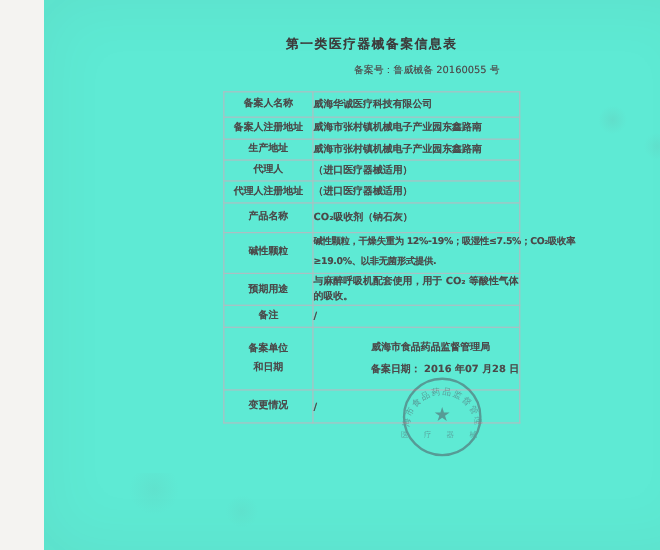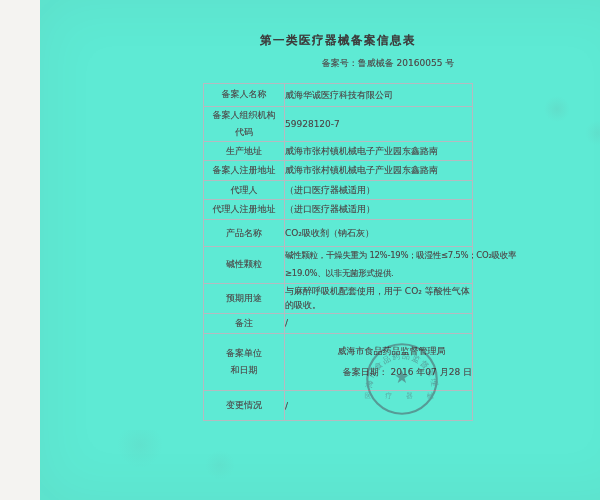--- a/index.html
+++ b/index.html
@@ -37,21 +37,21 @@
     text-shadow:0 0 .5px rgba(70,70,70,.65);
   }
   .record-no {
     position:absolute; top:57px; left:253px; width:190px;
     text-align:center;
     font-size:9px; color:#4c4c4c;
     text-shadow:0 0 .4px rgba(90,90,90,.6);
   }
   table.reg-table {
     position:absolute; left:163px; top:83px; width:270px;
-    border-collapse:collapse; table-layout:fixed;
+    border-collapse:collapse; table-layout:fixed;font-weight:bold;
   }
   table.reg-table td {
     border:1px solid #b6bac0;
     font-size:9px; color:#4a4a4a;
     text-shadow:0 0 .4px rgba(95,95,95,.55);
     vertical-align:middle;
     padding:0;
   }
   td.t-label {
     width:80px; text-align:center;
@@ -80,35 +80,28 @@
   <div class="record-no">备案号：鲁威械备 20160055 号</div>
 
   <table class="reg-table">
     <tbody>
       <tr style="height:23px">
         <td class="t-label">备案人名称</td>
         <td class="t-value">
             <div class="val">威海华诚医疗科技有限公司</div>
           </td>
       </tr>
-      <tr style="height:29px">
-        <td class="t-label">备案人组织机构
-代码</td>
+      <tr style="height:20px">
+        <td class="t-label">备案人注册地址</td>
         <td class="t-value">
-            <div class="val">59928120-7</div>
+            <div class="val">威海市张村镇机械电子产业园东鑫路南</div>
           </td>
       </tr>
       <tr style="height:19px">
         <td class="t-label">生产地址</td>
-        <td class="t-value">
-            <div class="val">威海市张村镇机械电子产业园东鑫路南</div>
-          </td>
-      </tr>
-      <tr style="height:20px">
-        <td class="t-label">备案人注册地址</td>
         <td class="t-value">
             <div class="val">威海市张村镇机械电子产业园东鑫路南</div>
           </td>
       </tr>
       <tr style="height:19px">
         <td class="t-label">代理人</td>
         <td class="t-value">
             <div class="val">（进口医疗器械适用）</div>
           </td>
       </tr>

